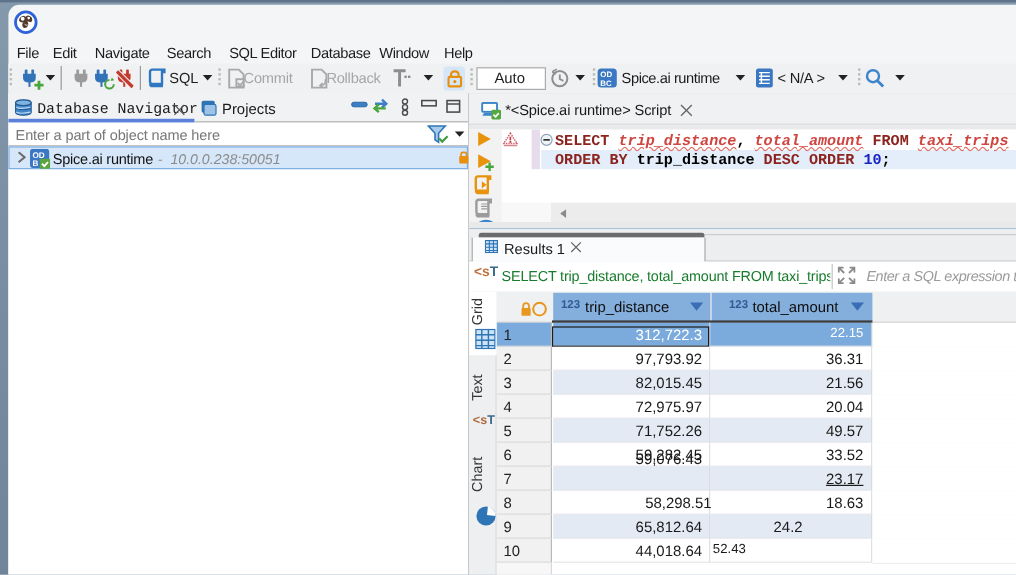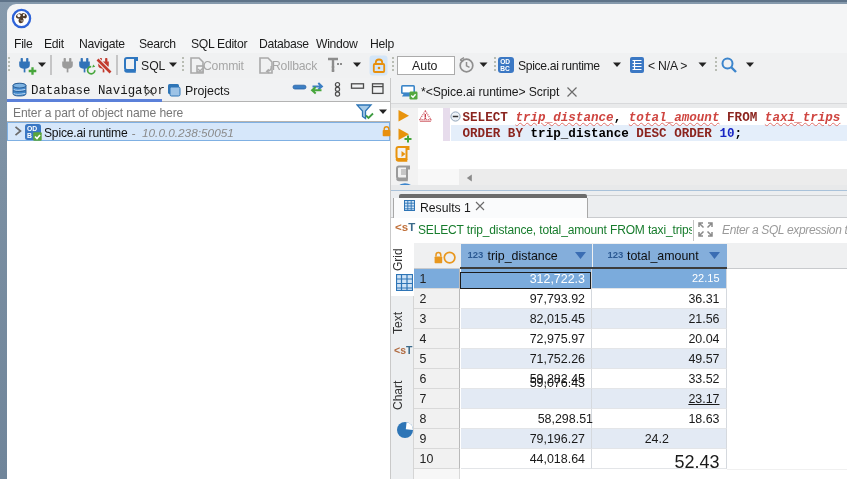--- a/index.html
+++ b/index.html
@@ -434,29 +434,29 @@
       <div class="ab" style="left:460.5px;top:409px;width:131.5px;height:20px;background:#ffffff;border-bottom:1px solid #e3e5e8;border-right:1px solid #d5d9de;box-sizing:border-box;"></div>
       <div class="ab" style="left:592px;top:409px;width:135px;height:20px;background:#ffffff;border-bottom:1px solid #e3e5e8;border-right:1px solid #d5d9de;box-sizing:border-box;"></div>
       <div class="ab" style="left:727px;top:409px;width:120px;height:20px;background:#fff;border-bottom:1px solid #f0f0f0;"></div>
       <div class="ab txt" style="left:468px;top:412px;width:125px;text-align:right;font-size:12.45px;color:#1a1a1a;">58,298.51</div>
       <div class="ab txt" style="left:594px;top:412px;width:125.5px;text-align:right;font-size:12.45px;color:#1a1a1a;">18.63</div>
       <div class="ab" style="left:413.5px;top:429px;width:46px;height:20px;background:#f1f1f1;border-bottom:1px solid #d9d9d9;border-right:1px solid #b9b9b9;box-sizing:border-box;"></div>
       <div class="ab txt" style="left:419.5px;top:432px;font-size:12.4px;color:#222;">9</div>
       <div class="ab" style="left:460.5px;top:429px;width:131.5px;height:20px;background:#e3eaf4;border-bottom:1px solid #e3e5e8;border-right:1px solid #d5d9de;box-sizing:border-box;"></div>
       <div class="ab" style="left:592px;top:429px;width:135px;height:20px;background:#e3eaf4;border-bottom:1px solid #e3e5e8;border-right:1px solid #d5d9de;box-sizing:border-box;"></div>
       <div class="ab" style="left:727px;top:429px;width:120px;height:20px;background:#fff;border-bottom:1px solid #f0f0f0;"></div>
-      <div class="ab txt" style="left:460px;top:432px;width:125px;text-align:right;font-size:12.45px;color:#1a1a1a;">79,196.27</div>
+      <div class="ab txt" style="left:460px;top:432px;width:125px;text-align:right;font-size:12.45px;color:#1a1a1a;">65,812.64</div>
       <div class="ab txt" style="left:594px;top:432px;width:125.5px;text-align:center;font-size:12.45px;color:#1a1a1a;">24.2</div>
       <div class="ab" style="left:413.5px;top:449px;width:46px;height:20px;background:#f1f1f1;border-bottom:1px solid #d9d9d9;border-right:1px solid #b9b9b9;box-sizing:border-box;"></div>
       <div class="ab txt" style="left:419.5px;top:452px;font-size:12.4px;color:#222;">10</div>
       <div class="ab" style="left:460.5px;top:449px;width:131.5px;height:20px;background:#ffffff;border-bottom:1px solid #e3e5e8;border-right:1px solid #d5d9de;box-sizing:border-box;"></div>
       <div class="ab" style="left:592px;top:449px;width:135px;height:20px;background:#ffffff;border-bottom:1px solid #e3e5e8;border-right:1px solid #d5d9de;box-sizing:border-box;"></div>
       <div class="ab" style="left:727px;top:449px;width:120px;height:20px;background:#fff;border-bottom:1px solid #f0f0f0;"></div>
       <div class="ab txt" style="left:460px;top:452px;width:125px;text-align:right;font-size:12.45px;color:#1a1a1a;">44,018.64</div>
-      <div class="ab txt" style="left:594px;top:452px;width:125.5px;text-align:right;font-size:18px;color:#1a1a1a;">52.43</div>
+      <div class="ab txt" style="left:594px;top:452px;width:125.5px;text-align:left;font-size:11px;color:#1a1a1a;">52.43</div>
       <div class="ab" style="left:413.5px;top:469px;width:46px;height:10px;background:#f7f7f7;border-right:1px solid #d9d9d9;box-sizing:border-box;"></div>
     </div>
 
 </div>
 
 <style>
 .idr{color:#cf4540;font-style:italic;text-decoration:underline wavy #e0706a 0.8px;text-underline-offset:1.2px;}
 </style>
 
 </body></html>

